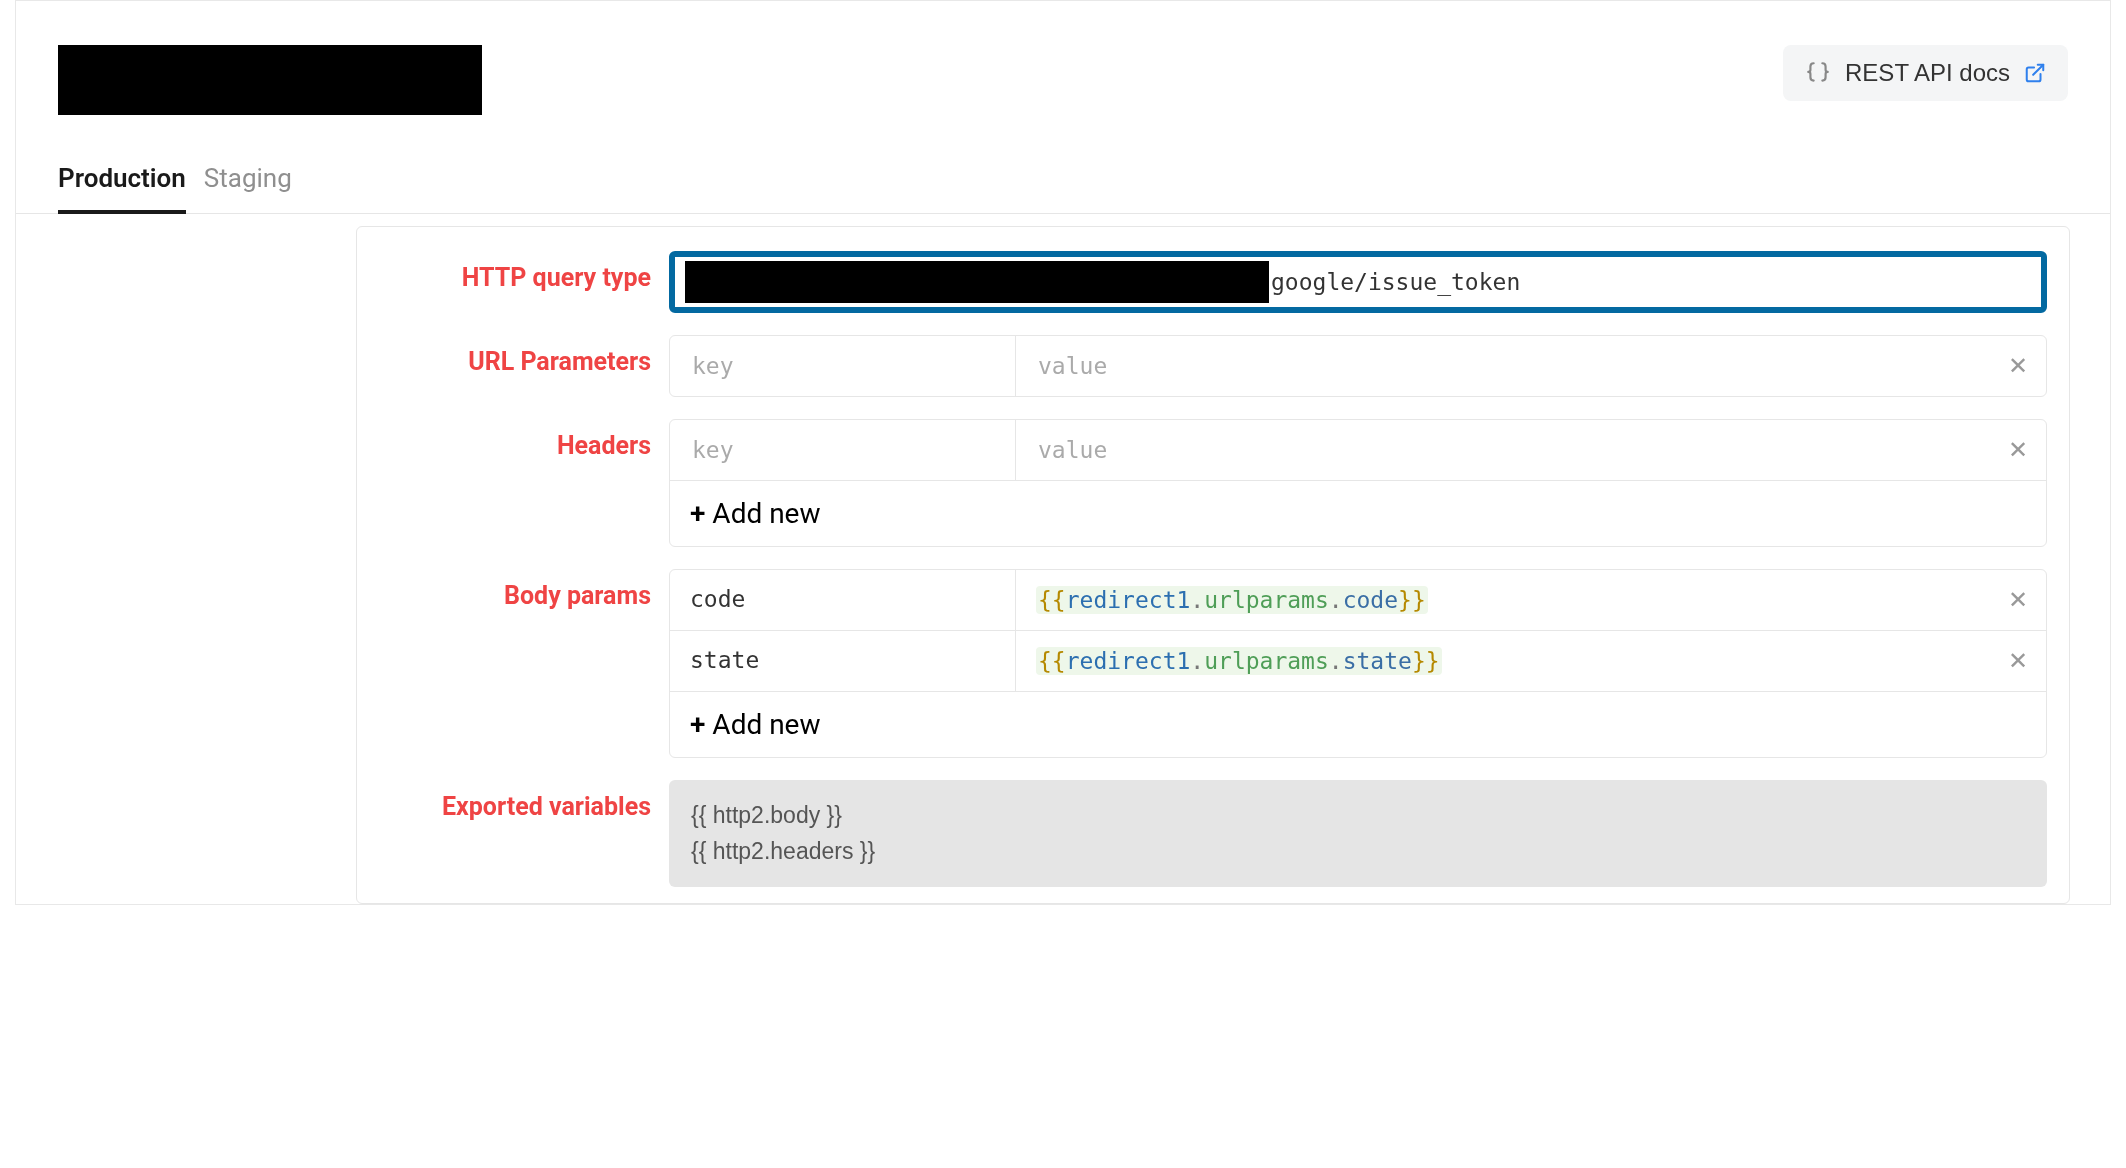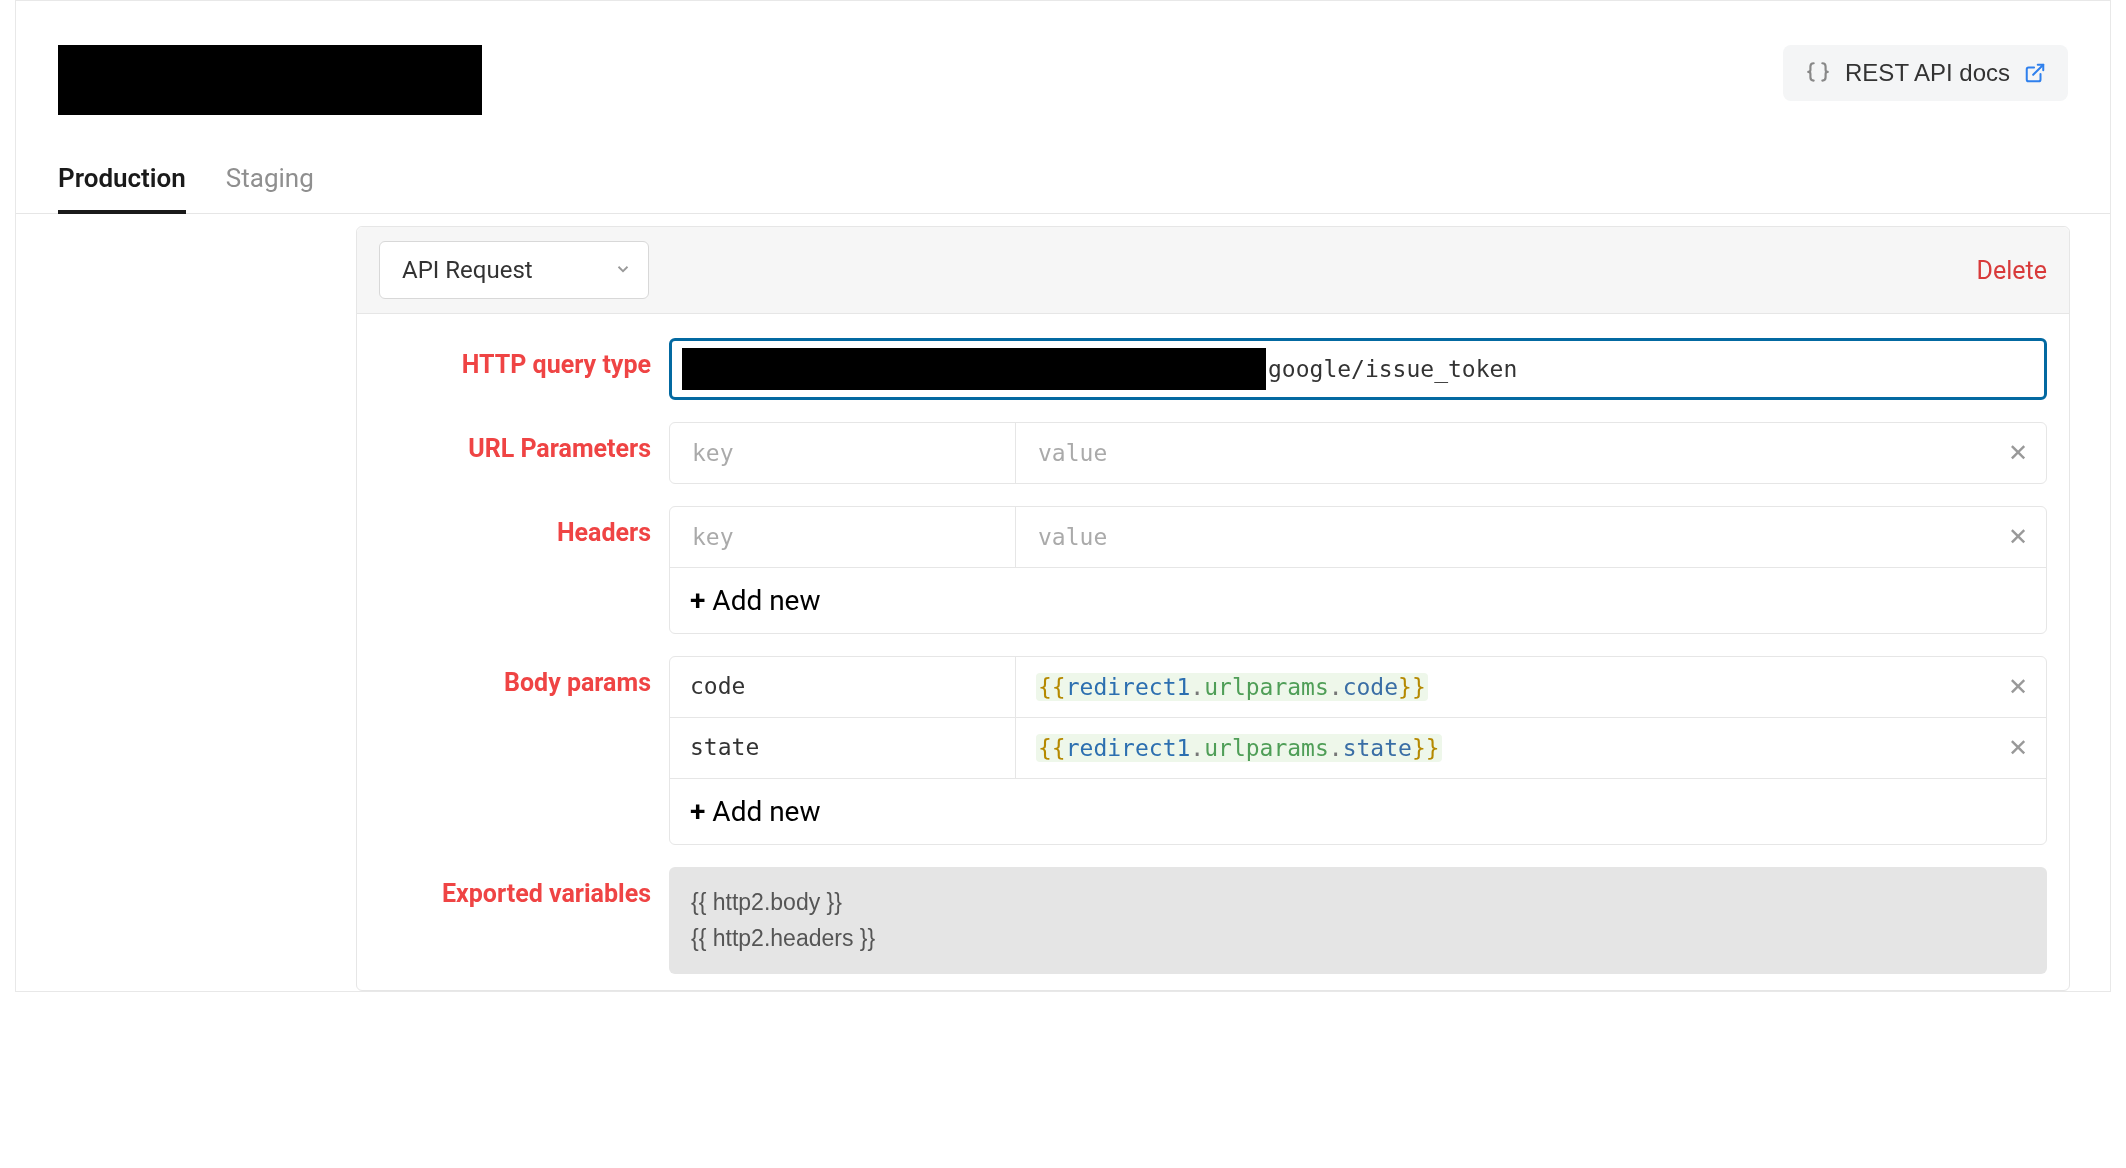--- a/index.html
+++ b/index.html
@@ -3,40 +3,40 @@
 <meta charset="utf-8">
 <style>
   * { box-sizing: border-box; }
   html, body { margin: 0; padding: 0; font-family: -apple-system, BlinkMacSystemFont, "Segoe UI", Roboto, "Helvetica Neue", Arial, sans-serif; background: #fff; color: #1a1a1a; }
   body { width: 2126px; }
   .frame { border: 1px solid #e8e8e8; width: 2096px; margin: 0 auto; }
   .header { padding: 44px 42px 0 42px; display: flex; justify-content: space-between; align-items: flex-start; }
   .title-redact { width: 424px; height: 70px; background: #000; }
   .docs-btn { display: inline-flex; align-items: center; gap: 14px; background: #f4f5f6; border: none; border-radius: 8px; padding: 14px 22px; font-size: 24px; color: #333; cursor: pointer; }
   .docs-btn .ext { color: #2f80ed; }
-  .tabs { display: flex; gap: 40px; padding: 48px 42px 0 42px; border-bottom: 1px solid #e6e6e6; }
+  .tabs { display: flex; gap: 18px; padding: 48px 42px 0 42px; border-bottom: 1px solid #e6e6e6; }
   .tab { font-size: 26px; padding-bottom: 20px; color: #8f8f8f; position: relative; cursor: pointer; }
   .tab.active { color: #1a1a1a; font-weight: 600; }
   .tab.active::after { content: ""; position: absolute; left: 0; right: 0; bottom: -1px; height: 4px; background: #1a1a1a; }
 
   .panel { margin: 12px 40px 0 340px; border: 1px solid #e6e6e6; border-radius: 6px; background: #fff; }
   .panel-header { display: flex; justify-content: space-between; align-items: center; background: #f6f6f6; padding: 14px 22px; border-bottom: 1px solid #e6e6e6; border-radius: 6px 6px 0 0; }
   .dd { background: #fff; border: 1px solid #d8d8d8; border-radius: 6px; padding: 14px 44px 14px 22px; font-size: 24px; color: #333; position: relative; min-width: 270px; cursor: pointer; }
   .delete { color: #d83a3a; font-size: 25px; cursor: pointer; }
 
   .rows { padding: 24px 22px 10px 22px; }
   .row { display: flex; align-items: flex-start; margin-bottom: 22px; }
   .row-label { width: 290px; text-align: right; font-size: 25px; font-weight: 700; color: #ef4444; padding-top: 12px; padding-right: 18px; }
   .row-body { flex: 1; }
 
   .inline-first { display: flex; gap: 22px; }
   .select { background: #fff; border: 1px solid #d8d8d8; border-radius: 6px; padding: 14px 22px; font-size: 24px; color: #333; position: relative; display: flex; align-items: center; justify-content: space-between; cursor: pointer; }
   .select .chev { margin-left: 18px; color: #999; }
   .method-select { width: 220px; }
-  .url-input { flex: 1; border: 3px solid #0369a1; border-radius: 6px; display: flex; align-items: center; padding: 0 18px 0 10px; height: 62px; }
+  .url-input { flex: 1; border: 6px solid #0369a1; border-radius: 6px; display: flex; align-items: center; padding: 0 18px 0 10px; height: 62px; }
   .url-redact { width: 584px; height: 42px; background: #000; margin-right: 2px; }
   .url-text { font-family: SFMono-Regular, Menlo, Consolas, monospace; font-size: 23px; color: #333; }
 
   .kv-block { border: 1px solid #e6e6e6; border-radius: 6px; overflow: hidden; }
   .kv-row { display: flex; border-bottom: 1px solid #e6e6e6; }
   .kv-row:last-child { border-bottom: none; }
   .kv-key, .kv-val { padding: 16px 20px; font-family: SFMono-Regular, Menlo, Consolas, monospace; font-size: 23px; color: #333; }
   .kv-key { width: 346px; border-right: 1px solid #e6e6e6; }
   .kv-val { flex: 1; display: flex; }
   .kv-key input, .kv-val input { border: none; outline: none; font-family: inherit; font-size: inherit; width: 100%; background: transparent; }
@@ -84,31 +84,20 @@
     </button>
   </div>
 
   <div class="tabs">
     <div class="tab active">Production</div>
     <div class="tab">Staging</div>
   </div>
 
   <div class="panel">
 
-    <div class="panel-header">
-      <div class="dd">
-        <span>API Request</span>
-        <span style="position:absolute; right:16px; top:50%; transform:translateY(-50%); color:#999;">
-          <svg class="chev-svg" viewBox="0 0 24 24" fill="none" stroke="currentColor" stroke-width="2.4">
-              <polyline points="6 9 12 15 18 9"></polyline>
-            </svg>
-        </span>
-      </div>
-      <div class="delete">Delete</div>
-    </div>
 
     <div class="rows">
 
       <div class="row">
         <div class="row-label">HTTP query type</div>
         <div class="row-body inline-first">
           <div class="url-input">
             <div class="url-redact"></div>
             <span class="url-text">google/issue_token</span>
           </div>

